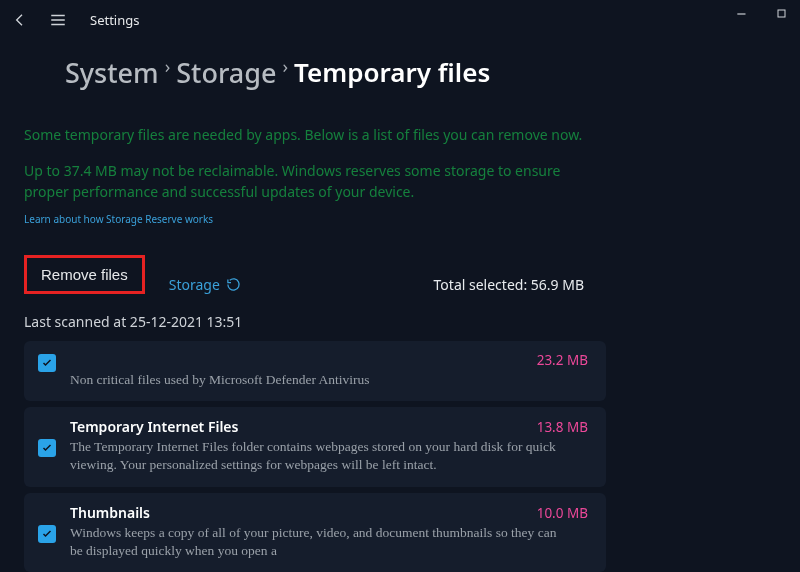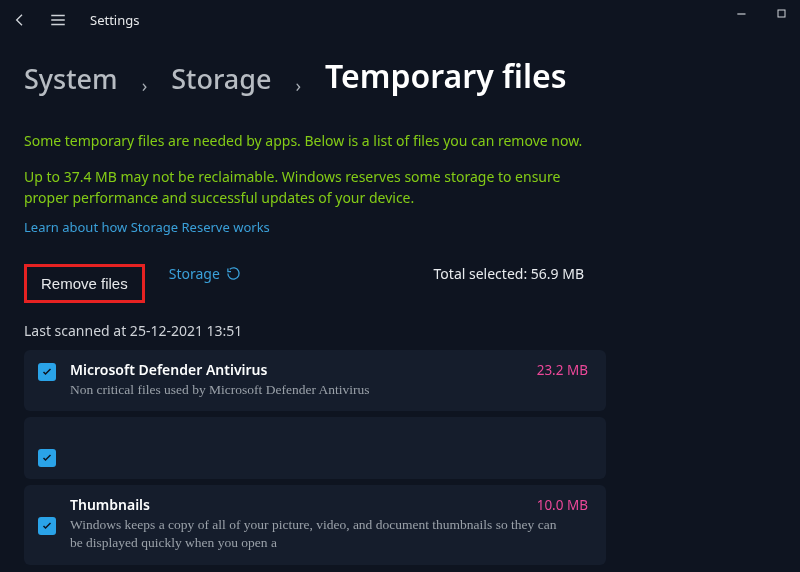--- a/index.html
+++ b/index.html
@@ -17,41 +17,42 @@
     align-items: center;
     padding: 0 10px;
   }
   .titlebar .left { display: flex; align-items: center; gap: 18px; }
   .back-arrow, .hamburger { width: 20px; height: 20px; display:flex; align-items:center; justify-content:center; color:#cfd3d8; }
   .app-title { font-size: 13px; color:#e6e8ea; margin-left: 4px; }
   .wincontrols { position:absolute; right:8px; top:4px; display:flex; gap:20px; }
   .winctl { width:20px; height:20px; display:flex; align-items:center; justify-content:center; color:#cfd3d8; }
 
   .breadcrumb {
-    display:flex; align-items:flex-end; gap:24px;
+    display:flex; align-items:flex-start; gap:6px;
     padding: 14px 24px 18px 24px;
+    margin-left: 41px;
   }
   .crumb-dim {
     color:#b7bcc2;
     font-size: 27px;
     font-weight: 500;
   }
   .crumb-current {
     color:#ffffff;
-    font-size: 32px;
+    font-size: 26px;
     font-weight: 600;
   }
   .chev { color:#a8aeb5; font-size:18px; }
 
   .content { padding: 0 24px; }
-  .para { color:#84cc16; font-size:14px; line-height:1.45; max-width:560px; margin-top:16px; }
-  .link { color:#3aa0d9; font-size:13px; margin-top:10px; display:inline-block; cursor:pointer; }
+  .para { color:#15803d; font-size:14px; line-height:1.45; max-width:560px; margin-top:16px; }
+  .link { color:#3aa0d9; font-size:10px; margin-top:10px; display:inline-block; cursor:pointer; }
 
   .action-row {
-    display:flex; align-items:flex-start; gap:24px;
+    display:flex; align-items:flex-end; gap:24px;
     margin-top: 28px;
     width: 560px;
   }
   .remove-btn {
     border: 3px solid #e62222;
     padding: 8px 14px;
     color:#e6e8ea;
     font-size: 15px;
     background: transparent;
     cursor:pointer;
@@ -151,32 +152,38 @@
   <div class="list">
 
     <div class="card">
       <div class="cb">
         <svg viewBox="0 0 24 24" fill="none" stroke="#0e1420" stroke-width="3">
             <path d="M5 12l4 4 10-10"></path>
           </svg>
       </div>
       <div class="card-body">
         <div class="card-head">
-          <span class="card-title">Microsoft Defender Antivirus</span>
           <span class="card-size">23.2 MB</span>
         </div>
         <div class="card-desc">Non critical files used by Microsoft Defender Antivirus</div>
       </div>
     </div>
 
     <div class="card">
       <div class="cb" style="margin-top:22px;">
         <svg viewBox="0 0 24 24" fill="none" stroke="#0e1420" stroke-width="3">
             <path d="M5 12l4 4 10-10"></path>
           </svg>
+      </div>
+      <div class="card-body">
+        <div class="card-head">
+          <span class="card-title">Temporary Internet Files</span>
+          <span class="card-size">13.8 MB</span>
+        </div>
+        <div class="card-desc">The Temporary Internet Files folder contains webpages stored on your hard disk for quick viewing. Your personalized settings for webpages will be left intact.</div>
       </div>
     </div>
 
     <div class="card">
       <div class="cb" style="margin-top:22px;">
         <svg viewBox="0 0 24 24" fill="none" stroke="#0e1420" stroke-width="3">
             <path d="M5 12l4 4 10-10"></path>
           </svg>
       </div>
       <div class="card-body">

